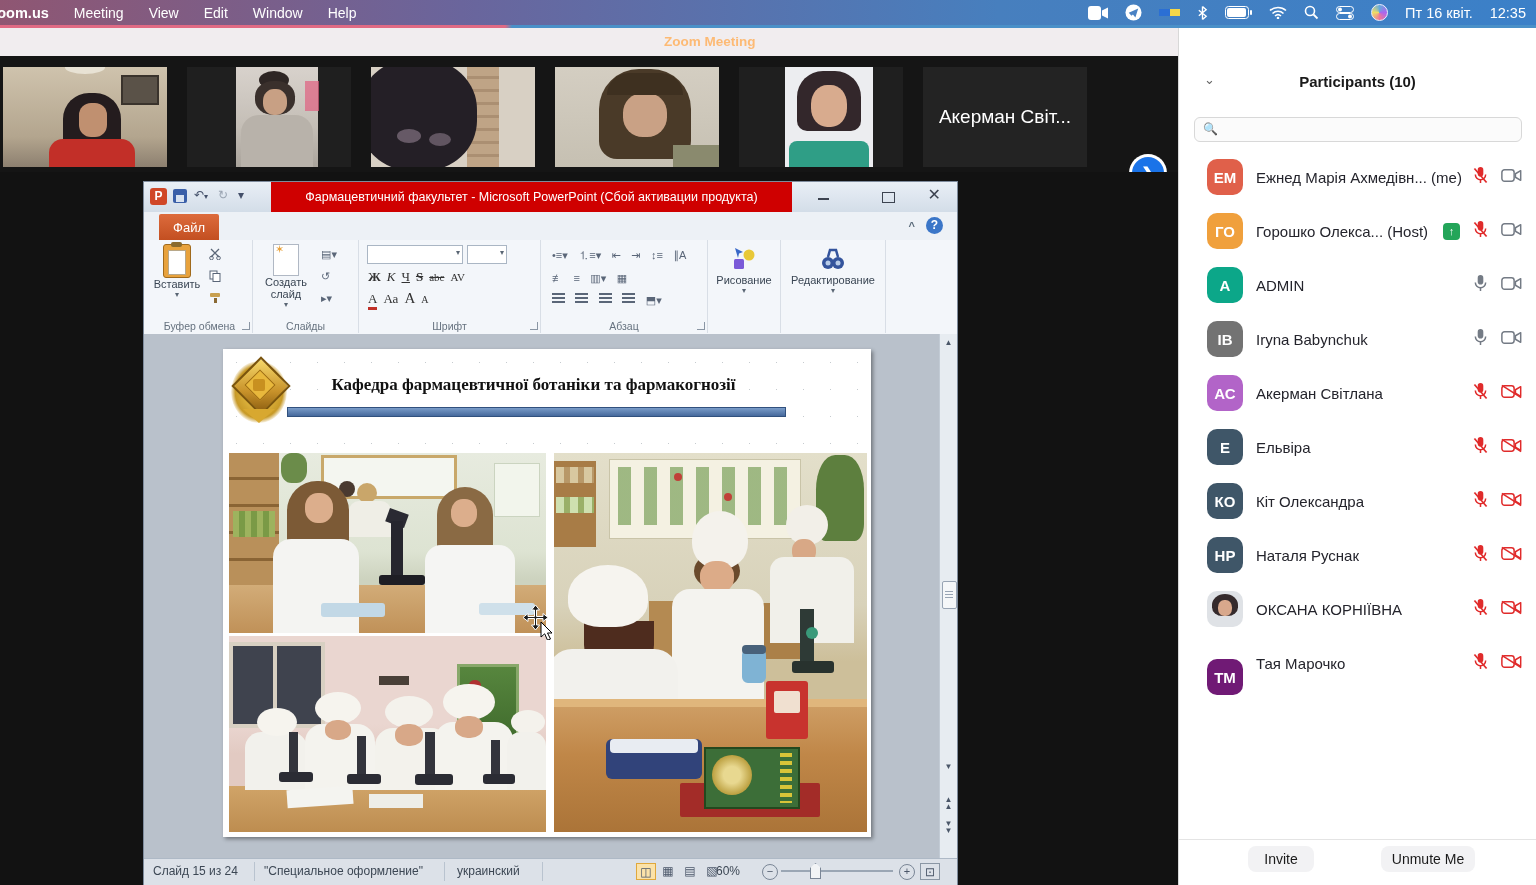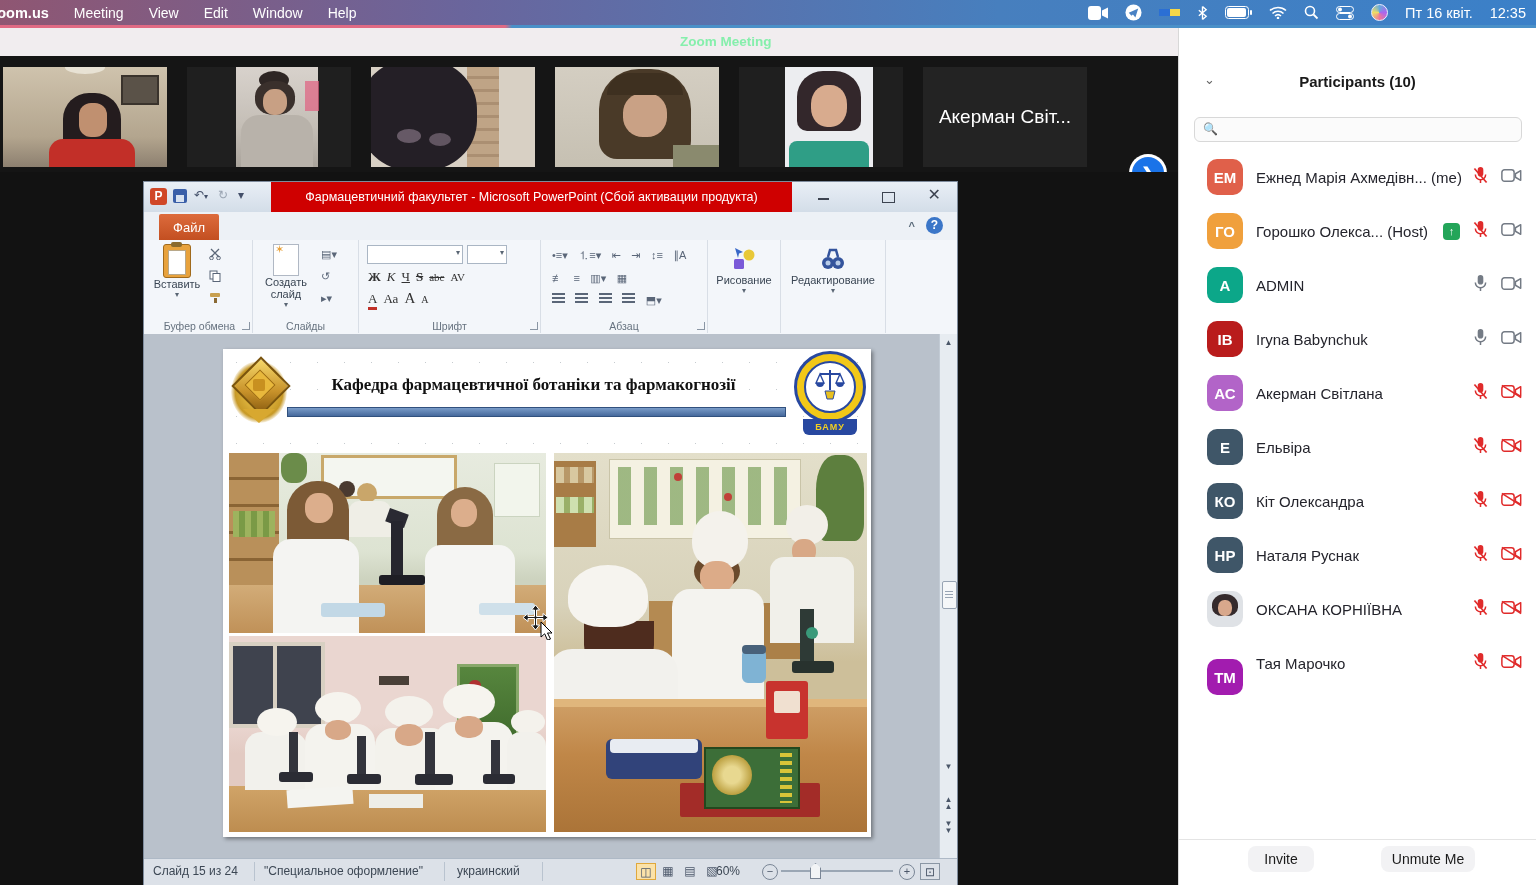--- a/index.html
+++ b/index.html
@@ -16,21 +16,21 @@
   .sic{display:inline-flex;align-items:center;}
   .ua-flag{width:21px;height:14px;border-radius:2px;overflow:hidden;}
   .ua-flag .t{width:100%;height:50%;background:#2b6fd4;}
   .ua-flag .b{width:100%;height:50%;background:#f4d748;}
   .siri{width:15px;height:15px;border-radius:50%;background:conic-gradient(#6ad,#a6e,#e79,#ed6,#6ad);border:1px solid #eef;}
   #mb-strip{position:absolute;left:0;top:25px;width:1536px;height:3px;
     background:linear-gradient(90deg,#e06a84 0,#e06a84 505px,#4a90c8 512px,#4a90c8 100%);}
 
   
   #zm-titlebar{position:absolute;left:0;top:28px;width:1178px;height:28px;background:#f1edef;border-bottom:1px solid #d9d5d7;}
-  #zm-title{position:absolute;left:680px;top:34px;font-size:13.5px;font-weight:bold;color:#86efac;}
+  #zm-title{position:absolute;left:664px;top:34px;font-size:13.5px;font-weight:bold;color:#fdba74;}
 
   
   #video-strip{position:absolute;left:0;top:56px;width:1178px;height:116px;background:#151515;}
   .tile{position:absolute;top:11px;width:164px;height:100px;background:#1f1f1f;overflow:hidden;}
   .tile.active{outline:2px solid #d6d33e;outline-offset:-2px;}
   #name-tile{display:flex;align-items:center;justify-content:center;color:#fff;font-size:19px;background:#232323;}
   #next-btn{position:absolute;left:1129px;top:98px;width:38px;height:38px;border-radius:50%;background:#fff;display:flex;align-items:center;justify-content:center;cursor:pointer;}
   #next-btn .inner{width:32px;height:32px;border-radius:50%;background:#1a73e8;color:#fff;font-size:16px;font-weight:bold;display:flex;align-items:center;justify-content:center;}
 
   #share-bg{position:absolute;left:0;top:172px;width:1178px;height:713px;background:#121212;}
@@ -368,33 +368,20 @@
           <div class="d" style="left:2px;top:8px;width:56px;height:62px;background:radial-gradient(ellipse at center,#e8c048 20%,#c89a28 60%,transparent 72%);border-radius:50%"></div>
           <div class="d" style="left:11px;top:12px;width:38px;height:38px;background:linear-gradient(135deg,#f6d86a,#c8922a 60%,#8a5c10);border:2px solid #7a540e;transform:rotate(45deg)"></div>
           <div class="d" style="left:20px;top:21px;width:20px;height:20px;background:#e8b83c;border:1px solid #9a6a14;transform:rotate(45deg)"></div>
           <div class="d" style="left:24px;top:26px;width:12px;height:12px;background:#c89020;border-radius:2px"></div>
           <div class="d" style="left:14px;top:56px;width:32px;height:14px;background:#d8a830;clip-path:polygon(0 0,100% 0,50% 100%)"></div>
         </div>
 
         <div id="slide-title">Кафедра фармацевтичної ботаніки та фармакогнозії</div>
         <div id="title-bar-blue"></div>
 
-        <div id="fac-logo">
-          <div class="d" style="left:0;top:0;width:72px;height:72px;background:#f2c818;border:3px solid #2848a0;border-radius:50%;box-sizing:border-box"></div>
-          <div class="d" style="left:10px;top:10px;width:52px;height:52px;background:#fff;border:2px solid #2848a0;border-radius:50%;box-sizing:border-box"></div>
-          <div class="d" style="left:19px;top:16px">
-            <svg width="34" height="38" viewBox="0 0 34 38">
-                <path d="M17 3v20M7 7h20" stroke="#2848a0" stroke-width="2" fill="none"></path>
-                <path d="M7 7l-4 9h8zM27 7l-4 9h8z" fill="none" stroke="#2848a0" stroke-width="1.4"></path>
-                <path d="M3 16a4 4 0 0 0 8 0zM23 16a4 4 0 0 0 8 0z" fill="#2848a0"></path>
-                <path d="M12 24h10l-2 8h-6z" fill="#e8c020" stroke="#2848a0"></path>
-              </svg>
-          </div>
-          <div class="d" style="left:9px;top:68px;width:54px;height:16px;background:#2848a0;border-radius:0 0 6px 6px;color:#f2d020;font-size:9px;font-weight:bold;text-align:center;line-height:16px;letter-spacing:1px">БАМУ</div>
-        </div>
 
         <div class="photo" style="left:6px;top:104px;width:317px;height:180px">
           <div class="d" style="inset:0;background:linear-gradient(180deg,#e7ebdf 0%,#dde3d2 55%,#cdd3bf 70%)"></div>
           <div class="d" style="left:0;top:132px;width:317px;height:48px;background:linear-gradient(#d2ac78,#c09158)"></div>
           <div class="d" style="left:0;top:0;width:50px;height:132px;background:#b9905a"></div>
           <div class="d" style="left:0;top:0;width:50px;height:132px;background:repeating-linear-gradient(180deg,transparent 0 24px,#8a6434 24px 27px)"></div>
           <div class="d" style="left:4px;top:58px;width:42px;height:26px;background:repeating-linear-gradient(90deg,#9db35e 0 6px,#7a9a46 6px 12px)"></div>
           <div class="d" style="left:92px;top:2px;width:130px;height:38px;background:#f4f6f0;border:3px solid #c8a86a"></div>
           <div class="d" style="left:265px;top:10px;width:44px;height:52px;background:#f2f5ec;border:1px solid #cbd4c0"></div>
           <div class="d" style="left:52px;top:0;width:26px;height:30px;background:#6b8c4a;border-radius:40%"></div>
@@ -579,21 +566,21 @@
                 <line x1="8" y1="14.5" x2="8" y2="18" stroke="#747b85" stroke-width="1.6"></line>
               </svg></span>
             <span><svg width="21" height="15" viewBox="0 0 24 16">
                 <rect x="1" y="1.5" width="14" height="13" rx="3" fill="none" stroke="#747b85" stroke-width="1.7"></rect>
                 <path d="M16.5 6l6-3.5v11l-6-3.5z" fill="none" stroke="#747b85" stroke-width="1.7" stroke-linejoin="round"></path>
               </svg></span>
           </div>
   </div>
 
   <div class="p-row">
-    <div class="p-avatar" style="background: #b91c1c;">IB</div>
+    <div class="p-avatar" style="background: #737373;">IB</div>
     <div class="p-name">Iryna Babynchuk</div>
     <div class="p-icons">
             <span><svg width="15" height="19" viewBox="0 0 16 20">
                 <rect x="5" y="1" width="6" height="10" rx="3" fill="#747b85"></rect>
                 <path d="M2.5 9a5.5 5.5 0 0 0 11 0" fill="none" stroke="#747b85" stroke-width="1.6"></path>
                 <line x1="8" y1="14.5" x2="8" y2="18" stroke="#747b85" stroke-width="1.6"></line>
               </svg></span>
             <span><svg width="21" height="15" viewBox="0 0 24 16">
                 <rect x="1" y="1.5" width="14" height="13" rx="3" fill="none" stroke="#747b85" stroke-width="1.7"></rect>
                 <path d="M16.5 6l6-3.5v11l-6-3.5z" fill="none" stroke="#747b85" stroke-width="1.7" stroke-linejoin="round"></path>
@@ -688,21 +675,21 @@
               </svg></span>
             <span><svg width="21" height="15" viewBox="0 0 24 16">
                 <rect x="1" y="1.5" width="14" height="13" rx="3" fill="none" stroke="#e02b2b" stroke-width="1.7"></rect>
                 <path d="M16.5 6l6-3.5v11l-6-3.5z" fill="none" stroke="#e02b2b" stroke-width="1.7" stroke-linejoin="round"></path>
                 <line x1="1" y1="1" x2="23" y2="15" stroke="#e02b2b" stroke-width="1.8"></line>
               </svg></span>
           </div>
   </div>
 
   <div class="p-row">
-    <div class="p-avatar" style="background: #a21caf; margin-top: 28px;">ТМ</div>
+    <div class="p-avatar" style="background: #701a75; margin-top: 28px;">ТМ</div>
     <div class="p-name">Тая Марочко</div>
     <div class="p-icons">
             <span><svg width="15" height="19" viewBox="0 0 16 20">
                 <rect x="5" y="1" width="6" height="10" rx="3" fill="#e02b2b"></rect>
                 <path d="M2.5 9a5.5 5.5 0 0 0 11 0" fill="none" stroke="#e02b2b" stroke-width="1.6"></path>
                 <line x1="8" y1="14.5" x2="8" y2="18" stroke="#e02b2b" stroke-width="1.6"></line>
                 <line x1="1.5" y1="2.5" x2="14.5" y2="17.5" stroke="#e02b2b" stroke-width="1.8"></line>
               </svg></span>
             <span><svg width="21" height="15" viewBox="0 0 24 16">
                 <rect x="1" y="1.5" width="14" height="13" rx="3" fill="none" stroke="#e02b2b" stroke-width="1.7"></rect>

